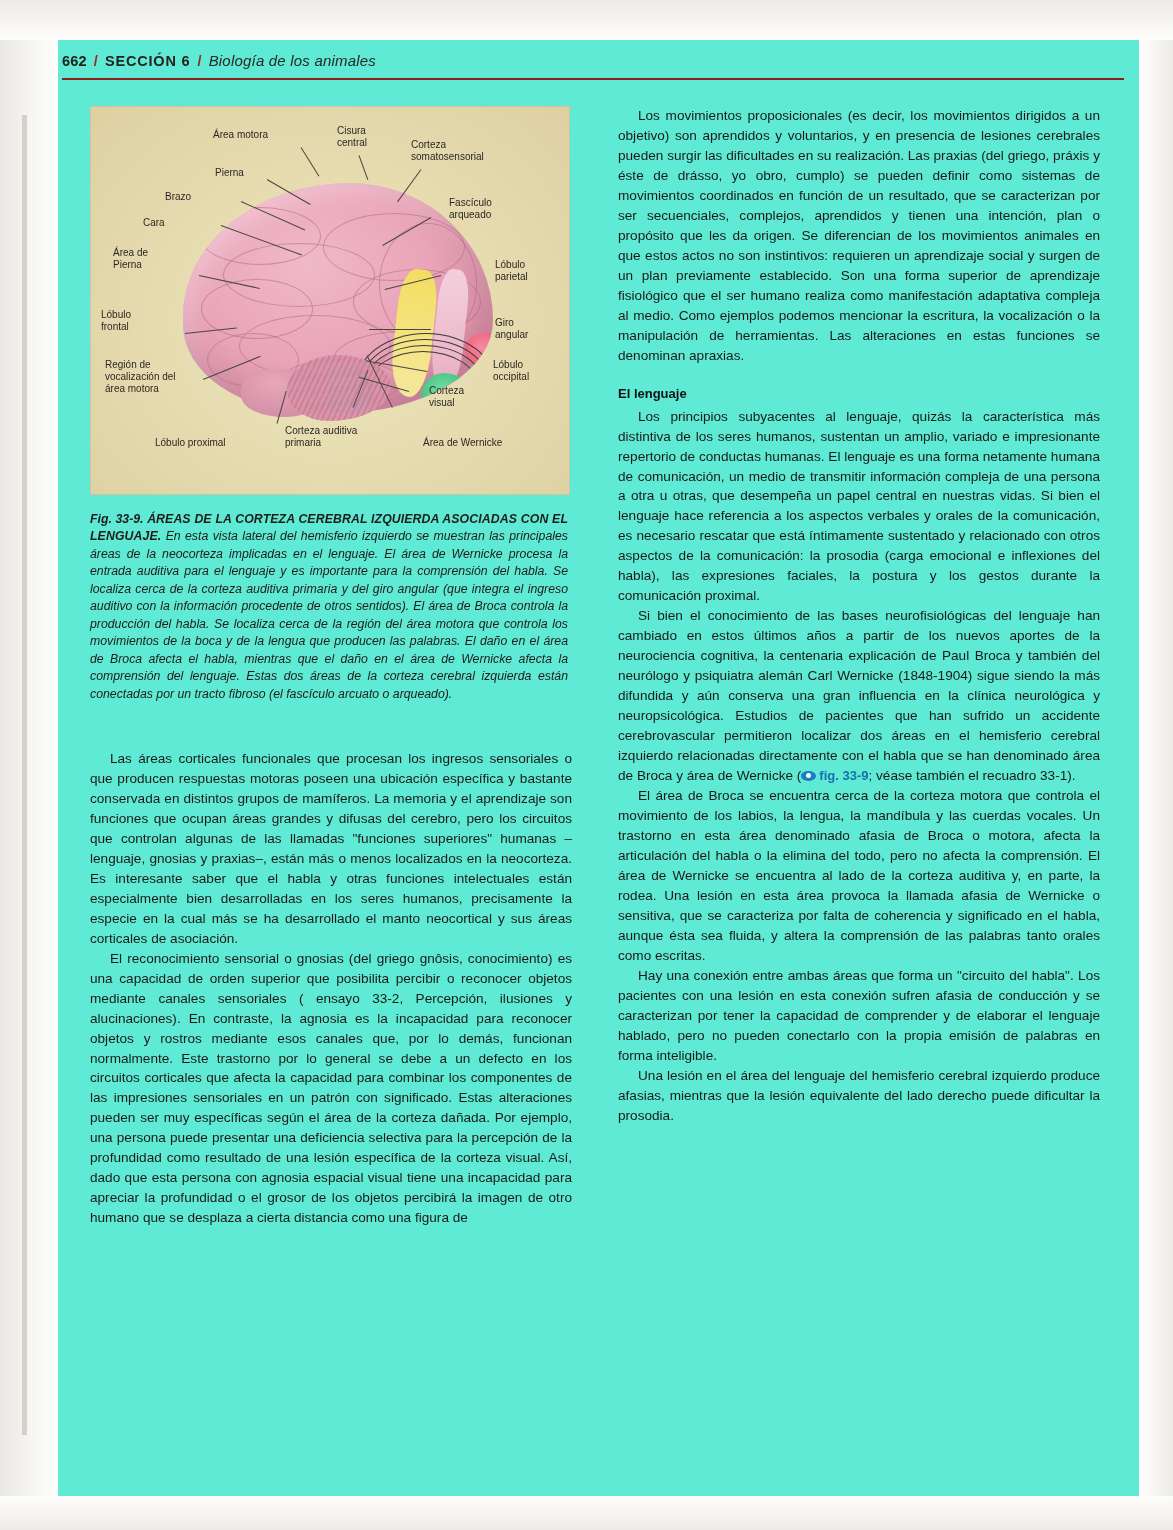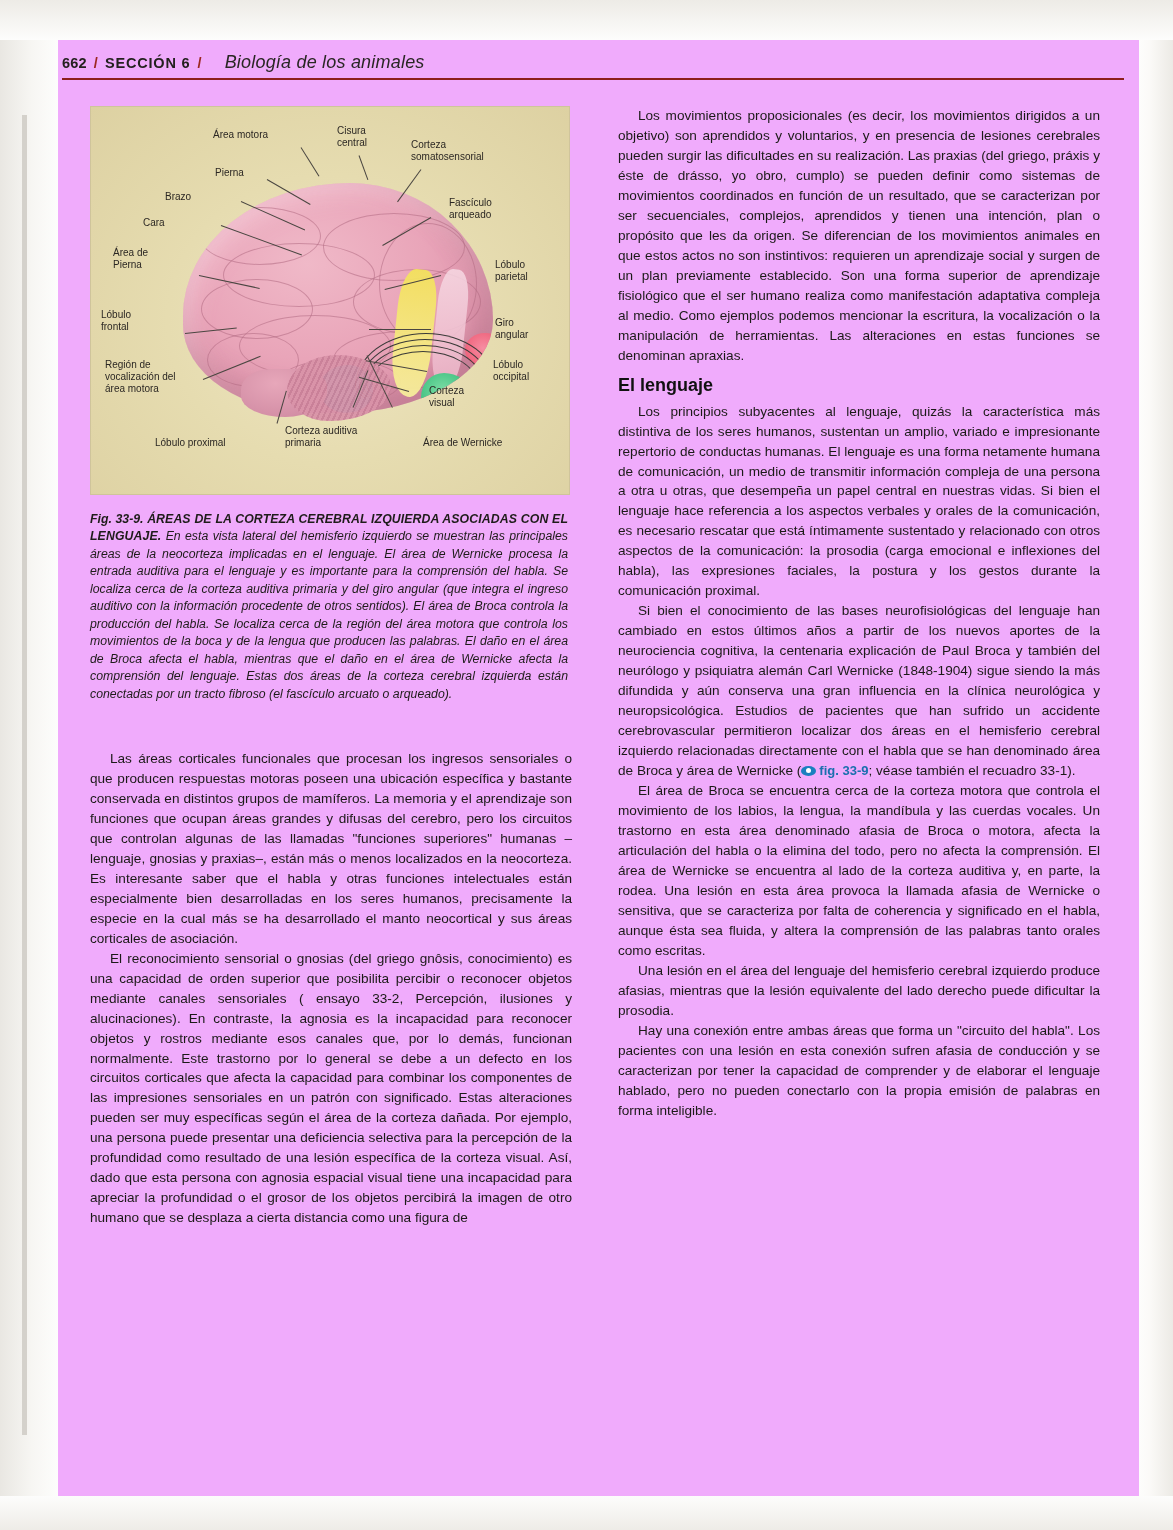--- a/index.html
+++ b/index.html
@@ -11,21 +11,21 @@
     width: 1173px;
     height: 1530px;
     font-family: "Liberation Sans", sans-serif;
     color: #1a1a1a;
     position: relative;
     overflow: hidden;
   }
   .page {
     position: absolute;
     inset: 0;
-    background: #f0abfc;
+    background: #5eead4;
   }
   
   .scan-edge-left {
     position: absolute;
     left: 0; top: 0; bottom: 0;
     width: 58px;
     background: linear-gradient(to right, #e9e7e2 0%, #f7f6f3 55%, #fdfdfc 100%);
   }
   .scan-edge-right {
     position: absolute;
@@ -77,22 +77,21 @@
     font-weight: bold;
   }
   .header .section {
     font-weight: bold;
     letter-spacing: .8px;
     color: #24211f;
   }
   .header .subject {
     font-style: italic;
     color: #2a2724;
-    font-size: 18px;
-    margin-left: 16px;
+    font-size: 15px;
   }
   .header-rule {
     position: absolute;
     left: 62px;
     top: 78px;
     width: 1062px;
     height: 2px;
     background: #8c1f1b;
   }
 
@@ -266,24 +265,24 @@
     color: #1c1a18;
   }
   .body-block p {
     margin: 0;
     text-indent: 20px;
   }
   .body-block p.first { text-indent: 20px; }
   .body-block p.noindent { text-indent: 0; }
 
   h2.sub {
-    font-size: 18px;
+    font-size: 13px;
     font-weight: bold;
     color: #111;
-    margin: 9px 0 6px 0;
+    margin: 20px 0 6px 0;
   }
   .eye-icon {
     display: inline-block;
     width: 15px;
     height: 10px;
     border-radius: 50%;
     background: #1a7fbf;
     position: relative;
     vertical-align: -1px;
     margin-right: 3px;
@@ -422,17 +421,17 @@
     </div>
 
     <h2 class="sub">El lenguaje</h2>
 
     <div class="body-block">
       <p>Los principios subyacentes al lenguaje, quizás la característica más distintiva de los seres humanos, sustentan un amplio, variado e impresionante repertorio de conductas humanas. El lenguaje es una forma netamente humana de comunicación, un medio de transmitir información compleja de una persona a otra u otras, que desempeña un papel central en nuestras vidas. Si bien el lenguaje hace referencia a los aspectos verbales y orales de la comunicación, es necesario rescatar que está íntimamente sustentado y relacionado con otros aspectos de la comunicación: la prosodia (carga emocional e inflexiones del habla), las expresiones faciales, la postura y los gestos durante la comunicación proximal.</p>
       <p>
         <span>Si bien el conocimiento de las bases neurofisiológicas del lenguaje han cambiado en estos últimos años a partir de los nuevos aportes de la neurociencia cognitiva, la centenaria explicación de Paul Broca y también del neurólogo y psiquiatra alemán Carl Wernicke (1848-1904) sigue siendo la más difundida y aún conserva una gran influencia en la clínica neurológica y neuropsicológica. Estudios de pacientes que han sufrido un accidente cerebrovascular permitieron localizar dos áreas en el hemisferio cerebral izquierdo relacionadas directamente con el habla que se han denominado área de Broca y área de Wernicke (</span><span class="eye-icon"></span><span class="figref">fig. 33-9</span><span>; véase también el recuadro 33-1).</span>
       </p>
       <p>El área de Broca se encuentra cerca de la corteza motora que controla el movimiento de los labios, la lengua, la mandíbula y las cuerdas vocales. Un trastorno en esta área denominado afasia de Broca o motora, afecta la articulación del habla o la elimina del todo, pero no afecta la comprensión. El área de Wernicke se encuentra al lado de la corteza auditiva y, en parte, la rodea. Una lesión en esta área provoca la llamada afasia de Wernicke o sensitiva, que se caracteriza por falta de coherencia y significado en el habla, aunque ésta sea fluida, y altera la comprensión de las palabras tanto orales como escritas.</p>
+      <p>Hay una conexión entre ambas áreas que forma un "circuito del habla". Los pacientes con una lesión en esta conexión sufren afasia de conducción y se caracterizan por tener la capacidad de comprender y de elaborar el lenguaje hablado, pero no pueden conectarlo con la propia emisión de palabras en forma inteligible.</p>
       <p>Una lesión en el área del lenguaje del hemisferio cerebral izquierdo produce afasias, mientras que la lesión equivalente del lado derecho puede dificultar la prosodia.</p>
-      <p>Hay una conexión entre ambas áreas que forma un "circuito del habla". Los pacientes con una lesión en esta conexión sufren afasia de conducción y se caracterizan por tener la capacidad de comprender y de elaborar el lenguaje hablado, pero no pueden conectarlo con la propia emisión de palabras en forma inteligible.</p>
     </div>
   </div>
 </div>
 
 </body></html>

